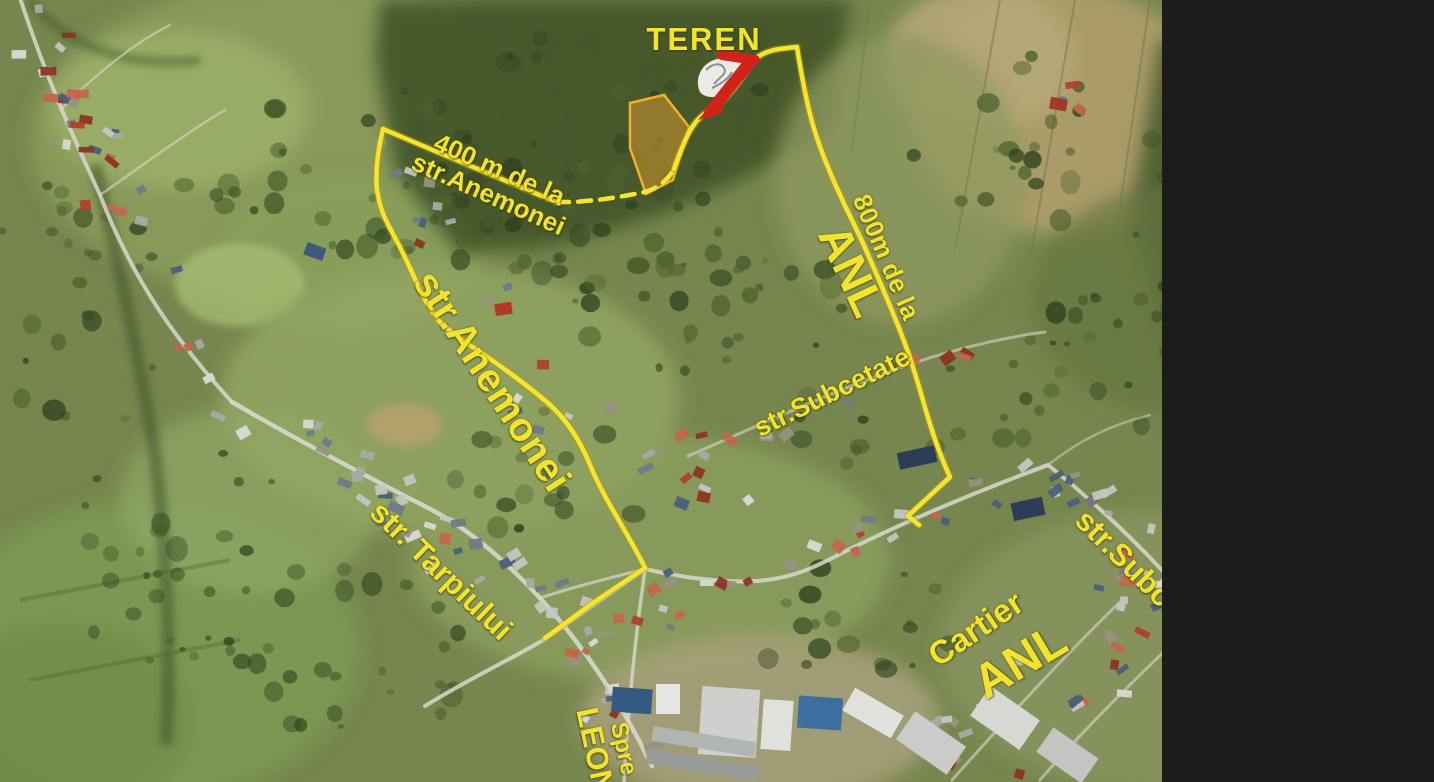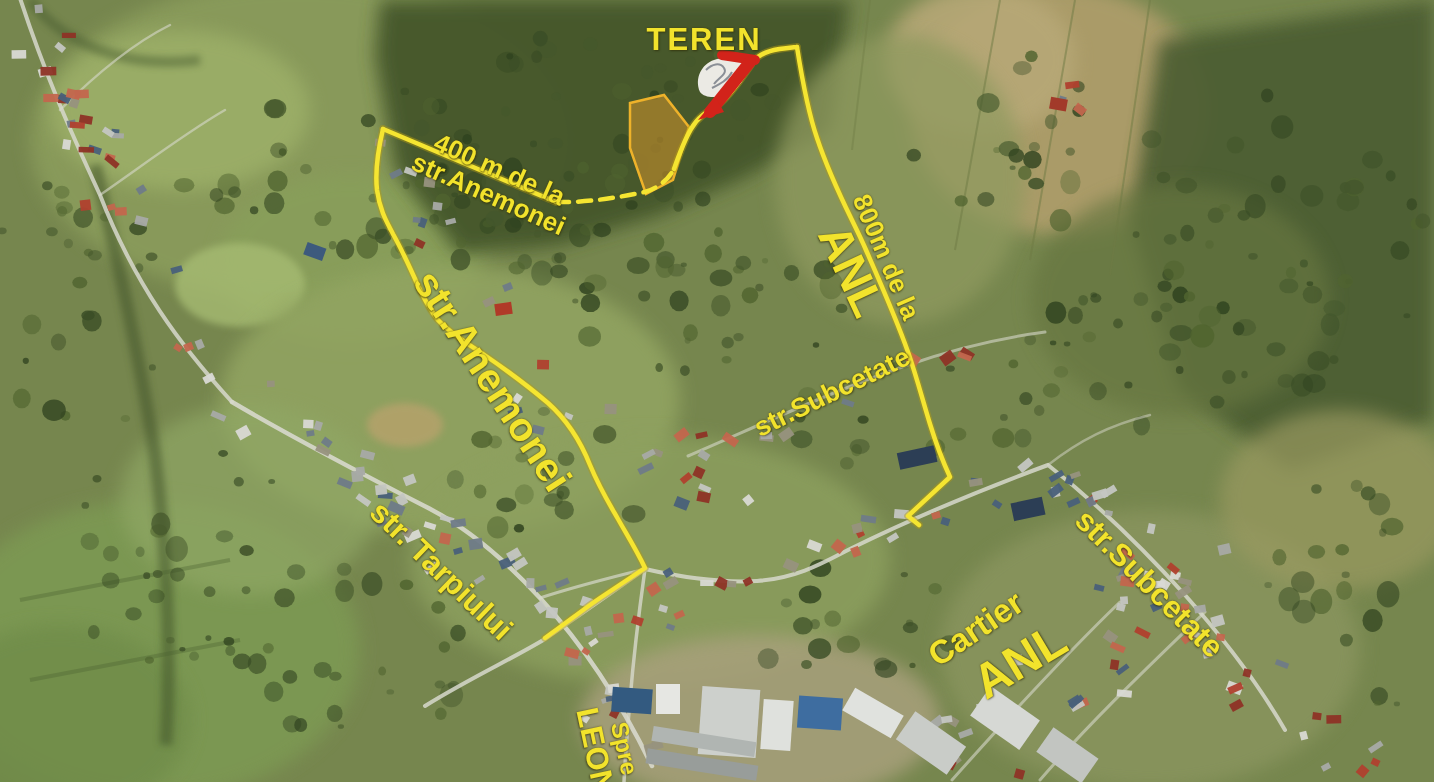--- a/index.html
+++ b/index.html
@@ -1,17 +1,17 @@
 <!DOCTYPE html>
 <html><head>
 <meta charset="utf-8">
 <style>
   html,body{margin:0;padding:0;background:#1c1c1c;}
   .stage{
-    position:relative;width:1434px;height:782px;overflow:hidden;
+    position:relative;width:1162px;height:782px;overflow:hidden;
     background:#0f766e;font-family:"Liberation Sans",sans-serif;text-decoration:underline;
   }
   .stage svg{position:absolute;left:0;top:0;}
   .map-label{
     position:absolute;color:#f2e32c;font-weight:bold;white-space:nowrap;
     transform:translate(-50%,-50%) rotate(var(--rot,0deg));
     transform-origin:center center;line-height:1.04;text-align:center;
     text-shadow:0 0 2px rgba(70,60,0,.75),1px 1px 2px rgba(40,40,10,.55);
     user-select:none;
   }

